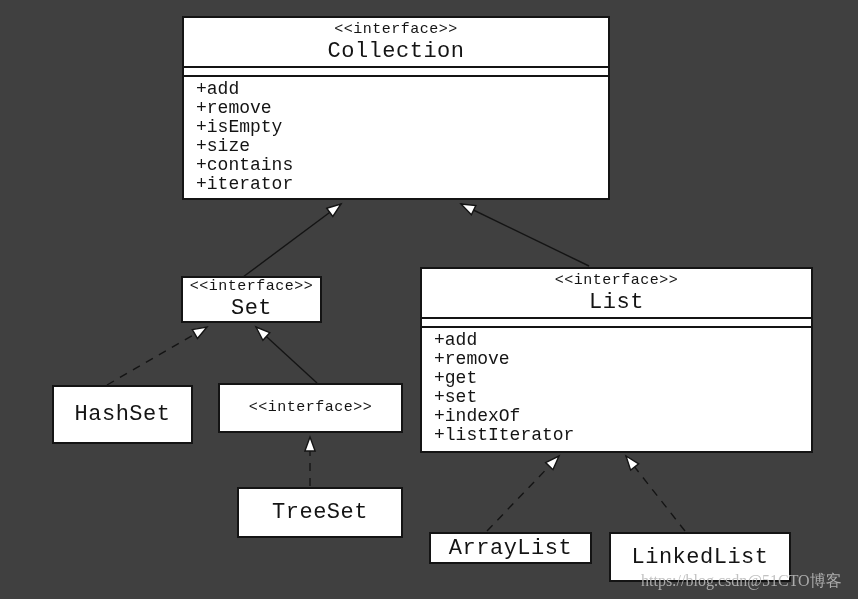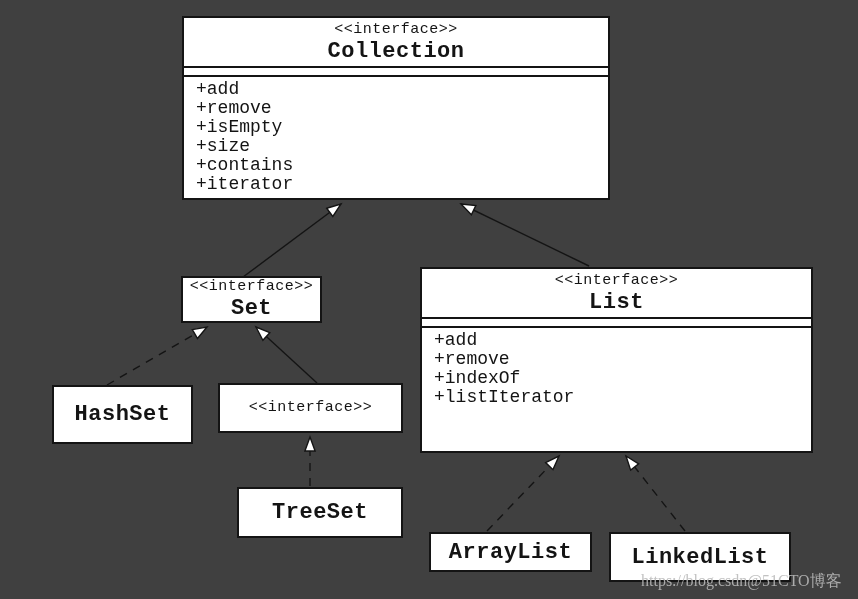--- a/index.html
+++ b/index.html
@@ -38,21 +38,21 @@
   .head.sep { border-bottom: 2px solid #141414; }
   .stereotype {
     font-size: 15px;
     line-height: 18px;
     letter-spacing: 0.5px;
     white-space: nowrap;
   }
   .cname {
     font-size: 22px;
     line-height: 25px;
-    font-weight: bold;
+    font-weight: normal;
     letter-spacing: 0.5px;
     white-space: nowrap;
   }
   .attrs {
     flex: 0 0 9px;
     border-bottom: 2px solid #141414;
   }
   .methods {
     flex: 1 1 auto;
     padding: 3px 0 0 12px;
@@ -119,40 +119,42 @@
 
   <div class="node" style="left:420px; top:267px; width:393px; height:186px;">
     <div class="head sep" style="height:50px;">
       <div class="stereotype">&lt;&lt;interface&gt;&gt;</div>
       <div class="cname">List</div>
     </div>
     <div class="attrs"></div>
     <div class="methods">
       <div class="method">+add</div>
       <div class="method">+remove</div>
+      <div class="method">+get</div>
+      <div class="method">+set</div>
       <div class="method">+indexOf</div>
       <div class="method">+listIterator</div>
     </div>
   </div>
 
   <div class="node simple" style="left:52px; top:385px; width:141px; height:59px;">
     <div class="cname">HashSet</div>
   </div>
 
   <div class="node" style="left:218px; top:383px; width:185px; height:50px;">
     <div class="head" style="height:100%;">
       <div class="stereotype">&lt;&lt;interface&gt;&gt;</div>
     </div>
   </div>
 
   <div class="node simple" style="left:237px; top:487px; width:166px; height:51px;">
     <div class="cname">TreeSet</div>
   </div>
 
-  <div class="node simple" style="left:429px; top:532px; width:163px; height:40px;">
+  <div class="node simple" style="left:429px; top:532px; width:163px; height:32px;">
     <div class="cname">ArrayList</div>
   </div>
 
   <div class="node simple" style="left:609px; top:532px; width:182px; height:50px;">
     <div class="cname">LinkedList</div>
   </div>
 
   <div class="watermark">https://blog.csdn@51CTO博客</div>
 
 </div>

